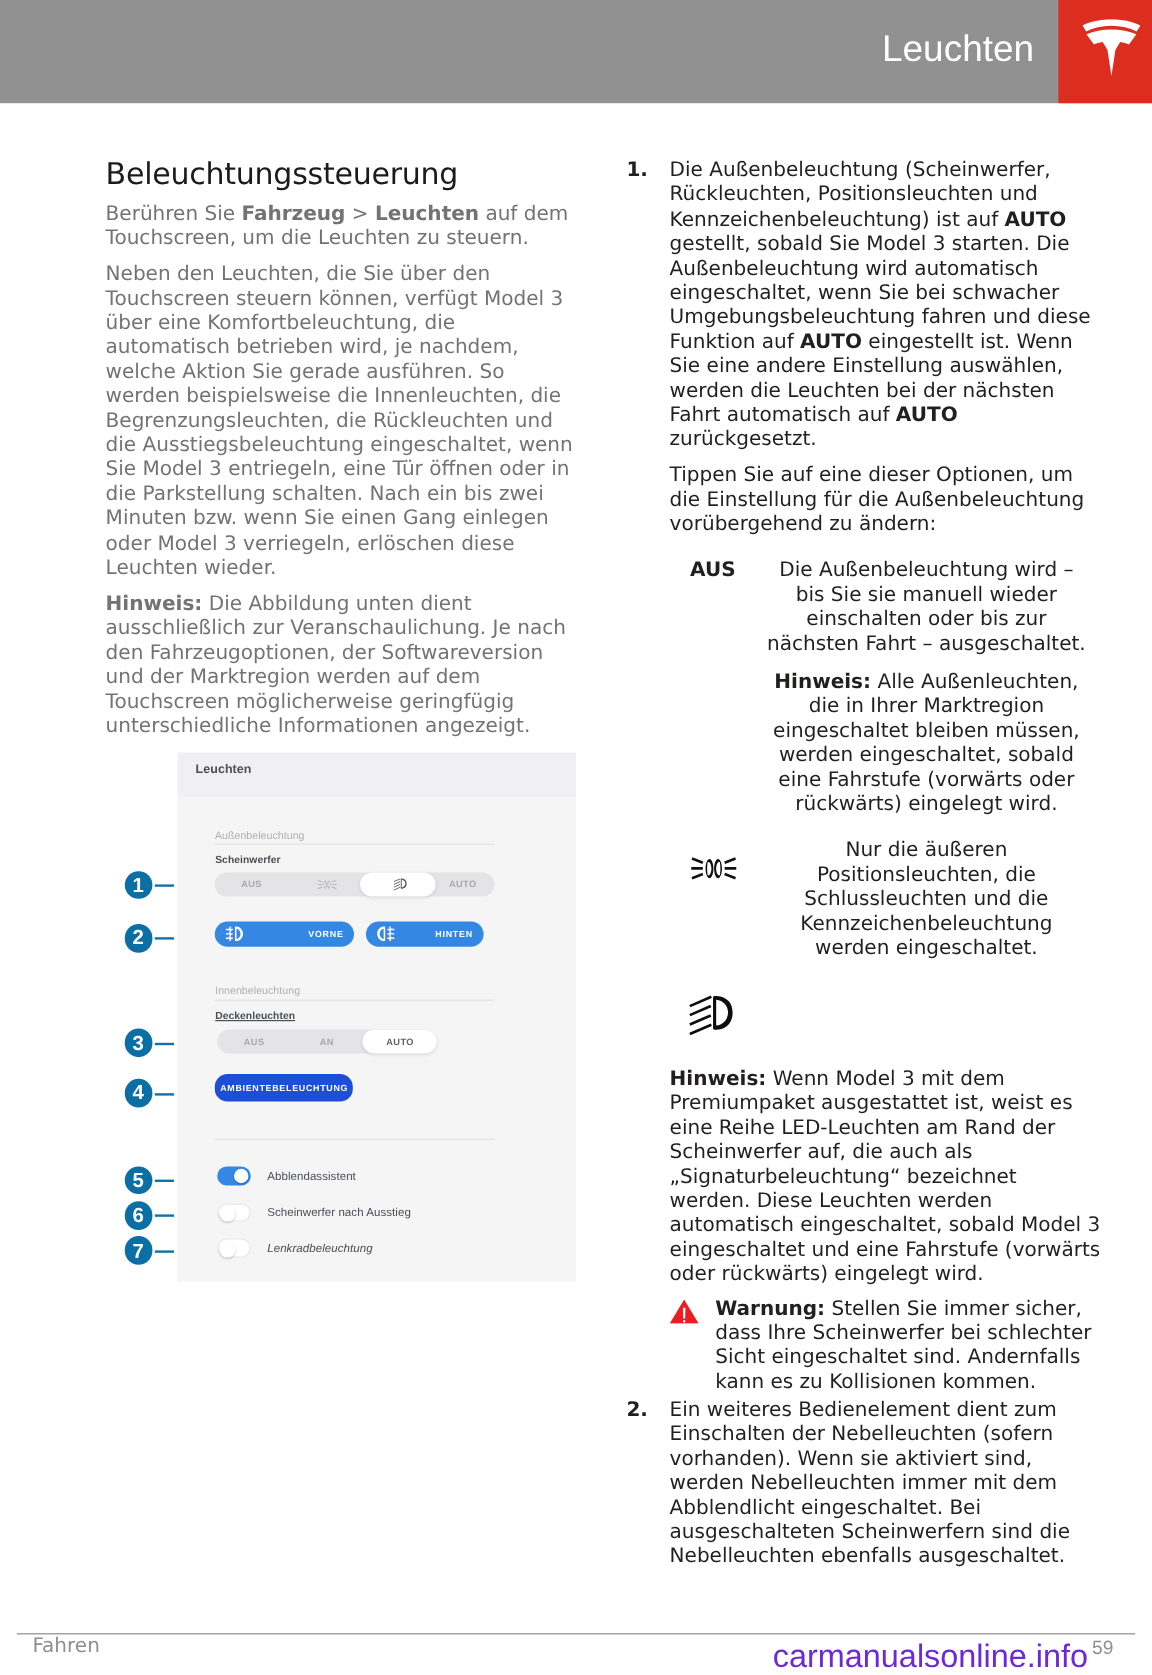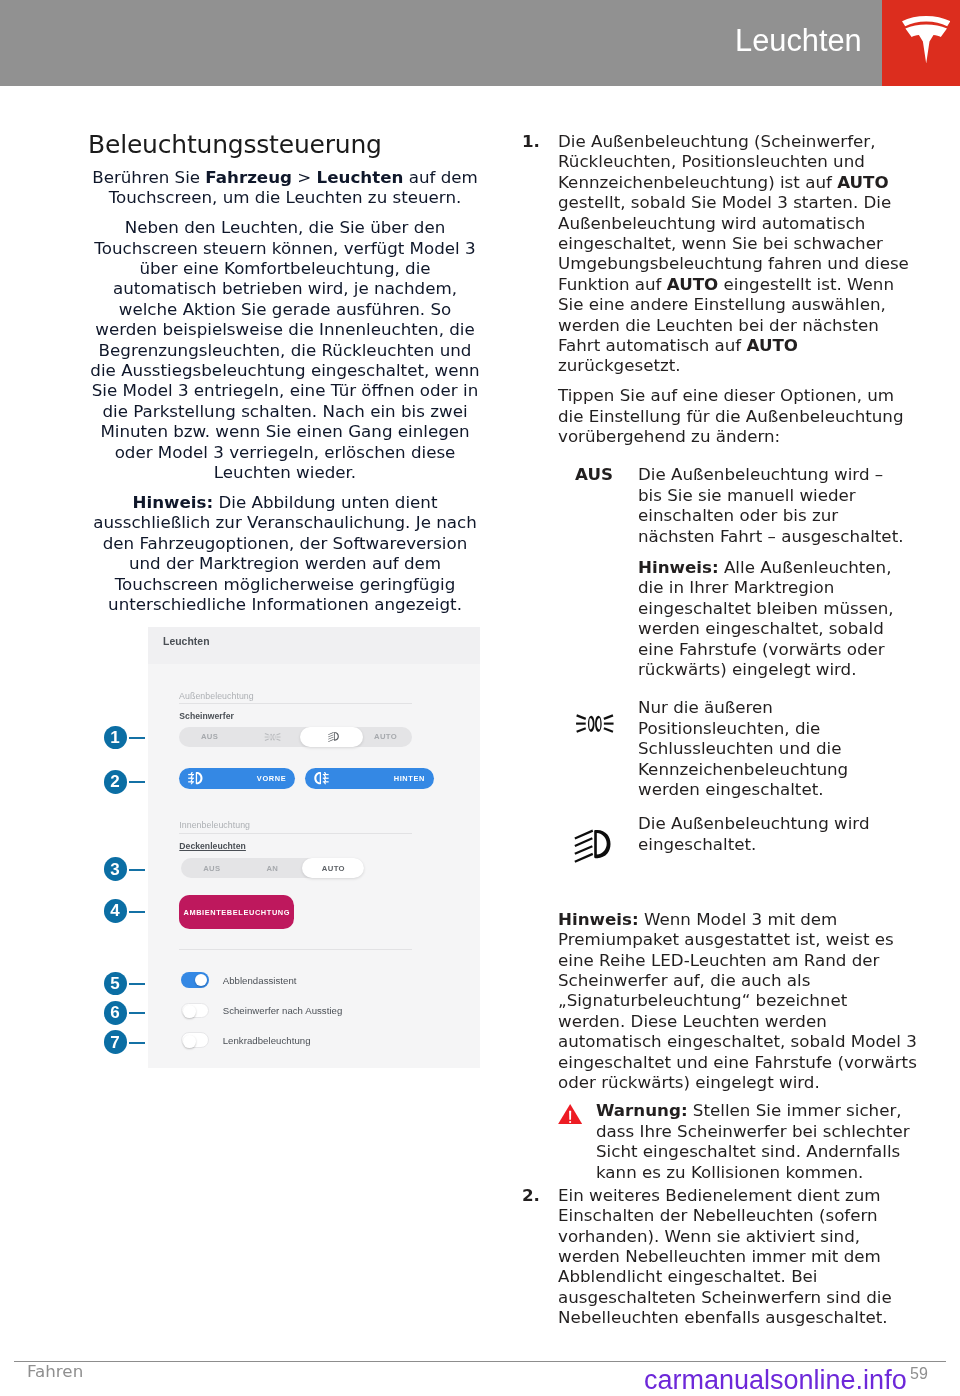--- a/index.html
+++ b/index.html
@@ -12,38 +12,38 @@
   .hdr-title{position:absolute;left:735px;top:26.4px;color:#fff;font-size:30.8px;line-height:30.8px;
              font-family:"Liberation Sans",sans-serif;white-space:nowrap;}
   .logo-box{position:absolute;left:882px;top:0;width:78px;height:86px;background:#dc2d1e;}
   .logo-box svg{position:absolute;left:19.5px;top:15.9px;width:48.4px;height:47.5px;display:block;}
 
   
   .col-l{position:absolute;left:88px;top:131px;width:394px;}
   .col-r{position:absolute;left:522px;top:131px;width:395px;}
 
   h1.doc-h1{font-size:25px;font-weight:400;color:#1b1b1b;margin:0 0 8px 0;line-height:28px;letter-spacing:-.2px;}
-  p.bp{font-size:16.7px;line-height:20.4px;color:#0f172a;margin:0 0 9.4px 0;text-align:center;}
+  p.bp{font-size:16.7px;line-height:20.4px;color:#737373;margin:0 0 9.4px 0;}
   p.bp b{font-weight:700;}
 
   
   .col-r{font-size:16.7px;line-height:20.4px;color:#221f1f;}
   .olitem{position:relative;padding-left:36px;margin-bottom:0;}
   .olitem+.olitem{margin-top:2.9px;}
   .olnum{position:absolute;left:0;top:0;font-weight:700;font-size:16.7px;line-height:20.4px;}
   .olitem>p{margin:0 0 9.4px 0;}
   .olitem b{font-weight:700;}
 
   
   .optrow{position:relative;padding-left:80px;padding-right:11px;margin-top:18px;min-height:20px;}
   .optrow .optmark{position:absolute;left:0;top:0;width:72px;text-align:center;font-weight:700;font-size:16.7px;line-height:20.4px;}
   .optrow .opticon{position:absolute;left:0;top:0;width:72px;height:20.4px;display:flex;align-items:center;justify-content:center;}
   .optrow .opticon svg.ico-park{position:absolute;left:12.1px;top:12.5px;width:47.8px;height:28.2px;display:block;}
   .optrow .opticon svg.ico-low{position:absolute;left:4.3px;top:13.1px;width:65.5px;height:42.4px;display:block;}
-  .optrow p{margin:0 0 10.8px 0;}
+  .optrow p{margin:0 0 10.8px 0;text-align:center;}
   .optrow p:last-child{margin-bottom:0;}
   .optrow b{font-weight:700;}
 
   .optrow.optrow-tight{margin-top:14px;}
   .notewrap{margin-top:54.5px;}
   .notewrap p{margin:0;}
 
   
   .illus{position:absolute;left:88px;top:627px;width:392px;height:441px;}
   .uipanel{position:absolute;left:60px;top:0;width:332px;height:441px;background:#f5f5f6;
@@ -63,21 +63,21 @@
   .seg .segsel .lab{position:absolute;left:0;top:0;width:100%;height:100%;display:flex;align-items:center;
                 justify-content:center;font-size:7.7px;font-weight:700;color:#5d6166;letter-spacing:.35px;}
 
   .pillbtn{position:absolute;height:21.4px;border-radius:10.7px;background:#3488e4;}
   .pillbtn .plab{position:absolute;right:8.5px;top:0;height:21.4px;display:flex;align-items:center;
                  font-size:7.4px;font-weight:700;color:#fff;letter-spacing:.65px;}
   .pillbtn .pico{position:absolute;left:0;top:0;height:21.4px;width:0;}
   .pillbtn .pico svg{position:absolute;left:8.0px;top:1.7px;width:16.8px;height:18.4px;display:block;}
   .seg svg.ico-park-sm{width:18.4px;height:12.5px;display:block;}
   .seg svg.ico-low-sm{width:18.3px;height:12.7px;display:block;margin-left:6px;}
-  .cbtn{position:absolute;height:34px;border-radius:10.6px;background:#be185d;display:flex;align-items:center;justify-content:center;
+  .cbtn{position:absolute;height:23px;border-radius:10.6px;background:#1d4ed8;display:flex;align-items:center;justify-content:center;
         font-size:7.4px;font-weight:700;color:#fff;letter-spacing:.6px;}
 
   .tgl{position:absolute;width:28.1px;height:15.8px;border-radius:8px;}
   .tgl.on{background:#3488e4;}
   .tgl.off{background:#fff;border:1px solid #e7e7e9;box-sizing:border-box;}
   .tgl .knob{position:absolute;top:1.6px;width:12.6px;height:12.6px;border-radius:50%;background:#fff;
              box-shadow:0 1px 2px rgba(0,0,0,.22);}
   .tgl.on .knob{right:1.5px;}
   .tgl.off .knob{left:1.5px;}
   .tgl-lab{position:absolute;font-size:9.6px;color:#4a4f55;letter-spacing:.05px;}
@@ -172,21 +172,21 @@
               <path fill-rule="evenodd" d="M14.4 2.6h0.9c4.8 0 8.7 4.2 8.7 9.4s-3.9 9.4-8.7 9.4h-0.9c-0.5 0-0.8-0.4-0.8-0.8V3.4C13.6 3.0 13.9 2.6 14.4 2.6Z M15.6 5.3v13.4c2.9-0.4 5.2-3.2 5.2-6.7S18.5 5.7 15.6 5.3Z"></path>
               <path d="M10.8 5.4H1.8v1.9h9.0Z"></path>
               <path d="M10.8 11.1H1.8v1.9h9.0Z"></path>
               <path d="M10.8 16.7H1.8v1.9h9.0Z"></path>
               <path d="M7.0 2.4c0 1.0-1.2 1.6-1.2 2.7 0 1.1 1.2 1.6 1.2 2.7 0 1.1-1.2 1.6-1.2 2.7 0 1.1 1.2 1.6 1.2 2.7 0 1.1-1.2 1.6-1.2 2.7 0 1.1 1.2 1.6 1.2 2.7 0 1.1-1.2 1.6-1.2 2.7h2.0c0-1.0 1.2-1.6 1.2-2.7 0-1.1-1.2-1.6-1.2-2.7 0-1.1 1.2-1.6 1.2-2.7 0-1.1-1.2-1.6-1.2-2.7 0-1.1 1.2-1.6 1.2-2.7 0-1.1-1.2-1.6-1.2-2.7 0-1.1 1.2-1.6 1.2-2.7Z"></path>
             </g>
           </svg>
         </span>
         <span class="plab">VORNE</span>
       </div>
-      <div class="pillbtn" style="left:156.6px;top:140.8px;width:129px;">
+      <div class="pillbtn" style="left:156.6px;top:140.8px;width:98px;">
         <span class="pico">
           <svg class="ico-fogr" viewBox="0 0 26 24" xmlns="http://www.w3.org/2000/svg" aria-hidden="true">
             <g fill="#fff" transform="translate(26,0) scale(-1,1)">
               <path fill-rule="evenodd" d="M14.4 2.6h0.9c4.8 0 8.7 4.2 8.7 9.4s-3.9 9.4-8.7 9.4h-0.9c-0.5 0-0.8-0.4-0.8-0.8V3.4C13.6 3.0 13.9 2.6 14.4 2.6Z M15.6 5.3v13.4c2.9-0.4 5.2-3.2 5.2-6.7S18.5 5.7 15.6 5.3Z"></path>
               <path d="M10.8 5.4H1.8v1.9h9.0Z"></path>
               <path d="M10.8 11.1H1.8v1.9h9.0Z"></path>
               <path d="M10.8 16.7H1.8v1.9h9.0Z"></path>
               <path d="M7.0 2.4c0 1.0-1.2 1.6-1.2 2.7 0 1.1 1.2 1.6 1.2 2.7 0 1.1-1.2 1.6-1.2 2.7 0 1.1 1.2 1.6 1.2 2.7 0 1.1-1.2 1.6-1.2 2.7 0 1.1 1.2 1.6 1.2 2.7 0 1.1-1.2 1.6-1.2 2.7h2.0c0-1.0 1.2-1.6 1.2-2.7 0-1.1-1.2-1.6-1.2-2.7 0-1.1 1.2-1.6 1.2-2.7 0-1.1-1.2-1.6-1.2-2.7 0-1.1 1.2-1.6 1.2-2.7 0-1.1-1.2-1.6-1.2-2.7 0-1.1 1.2-1.6 1.2-2.7Z"></path>
             </g>
           </svg>
@@ -216,21 +216,21 @@
       <div class="tgl-lab" style="left:74.7px;top:347.5px;">Abblendassistent</div>
 
       <div class="tgl off" style="left:32.7px;top:375.5px;">
           <span class="knob"></span>
         </div>
       <div class="tgl-lab" style="left:74.7px;top:378px;">Scheinwerfer nach Ausstieg</div>
 
       <div class="tgl off" style="left:32.7px;top:405.4px;">
           <span class="knob"></span>
         </div>
-      <div class="tgl-lab" style="left:74.7px;top:407.9px;">Lenkradbeleuchtung</div>
+      <div class="tgl-lab" style="left:74.7px;top:407.9px;font-style:italic;">Lenkradbeleuchtung</div>
     </div>
 
     <div class="callo" style="left:15.5px;top:98.8px;">1</div>
     <div class="calline" style="left:40.7px;top:109.6px;width:16.8px;"></div>
     <div class="callo" style="left:15.5px;top:143.0px;">2</div>
     <div class="calline" style="left:40.7px;top:154.1px;width:16.8px;"></div>
     <div class="callo" style="left:15.5px;top:230.3px;">3</div>
     <div class="calline" style="left:40.7px;top:241.7px;width:16.8px;"></div>
     <div class="callo" style="left:15.5px;top:272.0px;">4</div>
     <div class="calline" style="left:40.7px;top:283.5px;width:16.8px;"></div>
@@ -283,21 +283,20 @@
           <svg class="ico-low" viewBox="0 0 48 39" xmlns="http://www.w3.org/2000/svg" aria-hidden="true">
             <g fill="#0d0d0d">
               <path fill-rule="evenodd" d="M24.6 3.6h1.8c3.6 0 7.0 1.6 9.2 4.2 1.8 2.2 2.9 5.3 2.9 8.8 0 3.5-1.1 6.6-2.9 8.8-2.2 2.6-5.6 4.2-9.2 4.2h-1.8c-0.6 0-1.1-0.5-1.1-1.1V4.7C23.5 4.1 24.0 3.6 24.6 3.6Z M25.9 6.5v19.8c2.6-0.1 5.1-1.4 6.8-3.5 1.4-1.7 2.3-4.0 2.3-6.4 0-2.4-0.9-4.7-2.3-6.4C31.0 7.9 28.5 6.6 25.9 6.5Z"></path>
               <path d="M21.8 3.3 5.3 10.5 6.1 12.4 22.6 5.2Z"></path>
               <path d="M21.4 10.4 5.3 17.4 6.1 19.3 22.2 12.3Z"></path>
               <path d="M21.4 17.6 5.3 24.6 6.1 26.5 22.2 19.5Z"></path>
               <path d="M21.8 24.7 5.3 31.9 6.1 33.8 22.6 26.6Z"></path>
             </g>
           </svg>
         </span>
-        <p><span>Die Außenbeleuchtung wird eingeschaltet.</span></p>
       </div>
 
       <div class="notewrap">
         <p><b>Hinweis:</b><span> Wenn Model 3 mit dem Premiumpaket ausgestattet ist, weist es eine Reihe LED-Leuchten am Rand der Scheinwerfer auf, die auch als „Signaturbeleuchtung“ bezeichnet werden. Diese Leuchten werden automatisch eingeschaltet, sobald Model 3 eingeschaltet und eine Fahrstufe (vorwärts oder rückwärts) eingelegt wird.</span></p>
       </div>
 
       <div class="warnrow">
         <span class="warnicon">
           <svg viewBox="0 0 243 202" xmlns="http://www.w3.org/2000/svg" aria-hidden="true">
             <path fill="#ed1c24" d="M121.5 0 243 202H0Z"></path>

